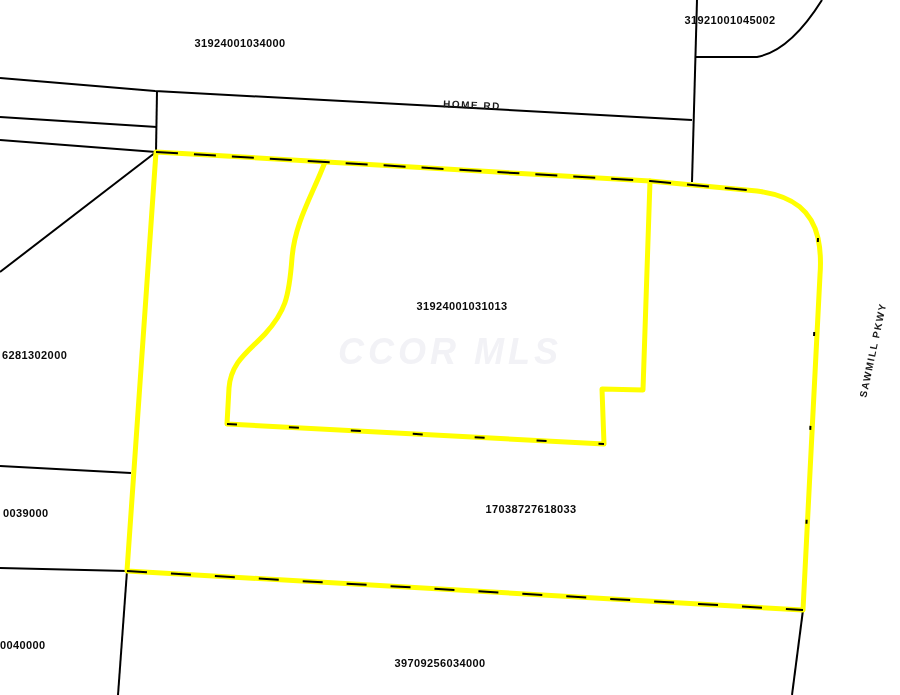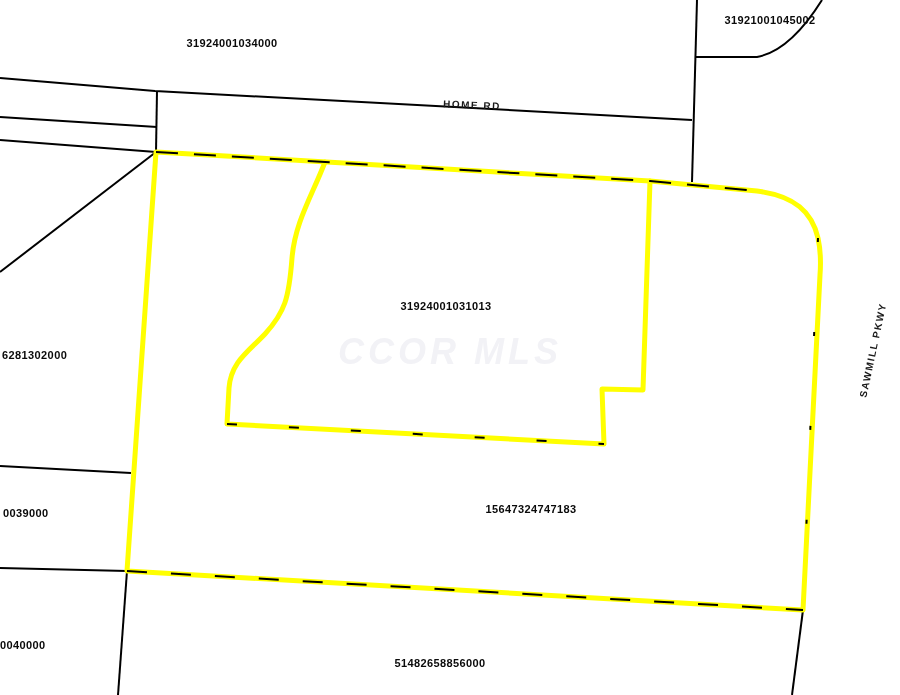--- a/index.html
+++ b/index.html
@@ -60,23 +60,23 @@
     font-size: 36px;
     font-style: italic;
     font-weight: bold;
     letter-spacing: 4px;
     color: #f2f2f6;
     white-space: nowrap;
     z-index: 1;
     user-select: none;
   }
   
-  #lbl-34000 { left: 232px; top: 43px; }
-  #lbl-45002 { left: 730px; top: 20px; margin-left: 40px; }
-  #lbl-31013 { left: 446px; top: 306px; z-index: 2; }
+  #lbl-34000 { left: 240px; top: 43px; }
+  #lbl-45002 { left: 730px; top: 20px; }
+  #lbl-31013 { left: 462px; top: 306px; z-index: 2; }
   #lbl-31012 { left: 531px; top: 509px; }
   #lbl-31000 { left: 440px; top: 663px; }
   #lbl-38000 { left: 2px;  top: 355px; }
   #lbl-39000 { left: 3px;  top: 513px; }
   #lbl-40000 { left: 0px;  top: 645px; text-align: right; }
 </style>
 </head>
 <body>
 
 <div id="map">
@@ -112,21 +112,21 @@
       <path d="M 227,424 L 604,444" stroke-dasharray="10 52"></path>
       <path d="M 818,238 L 803,610" stroke-dasharray="4 90"></path>
     </g>
   </svg>
 
   <div id="watermark">CCOR MLS</div>
 
   <div class="lbl" id="lbl-34000">31924001034000</div>
   <div class="lbl" id="lbl-45002">31921001045002</div>
   <div class="lbl" id="lbl-31013">31924001031013</div>
-  <div class="lbl" id="lbl-31012">15647324747183</div>
-  <div class="lbl" id="lbl-31000">51482658856000</div>
+  <div class="lbl" id="lbl-31012">17038727618033</div>
+  <div class="lbl" id="lbl-31000">39709256034000</div>
   <div class="lbl lbl-left" id="lbl-38000">6281302000</div>
   <div class="lbl lbl-left" id="lbl-39000">0039000</div>
   <div class="lbl lbl-left" id="lbl-40000">0040000</div>
 
   <div class="road-lbl" id="home-rd">HOME RD</div>
   <div class="road-lbl" id="sawmill-pkwy">SAWMILL PKWY</div>
 </div>
 
 </body></html>

